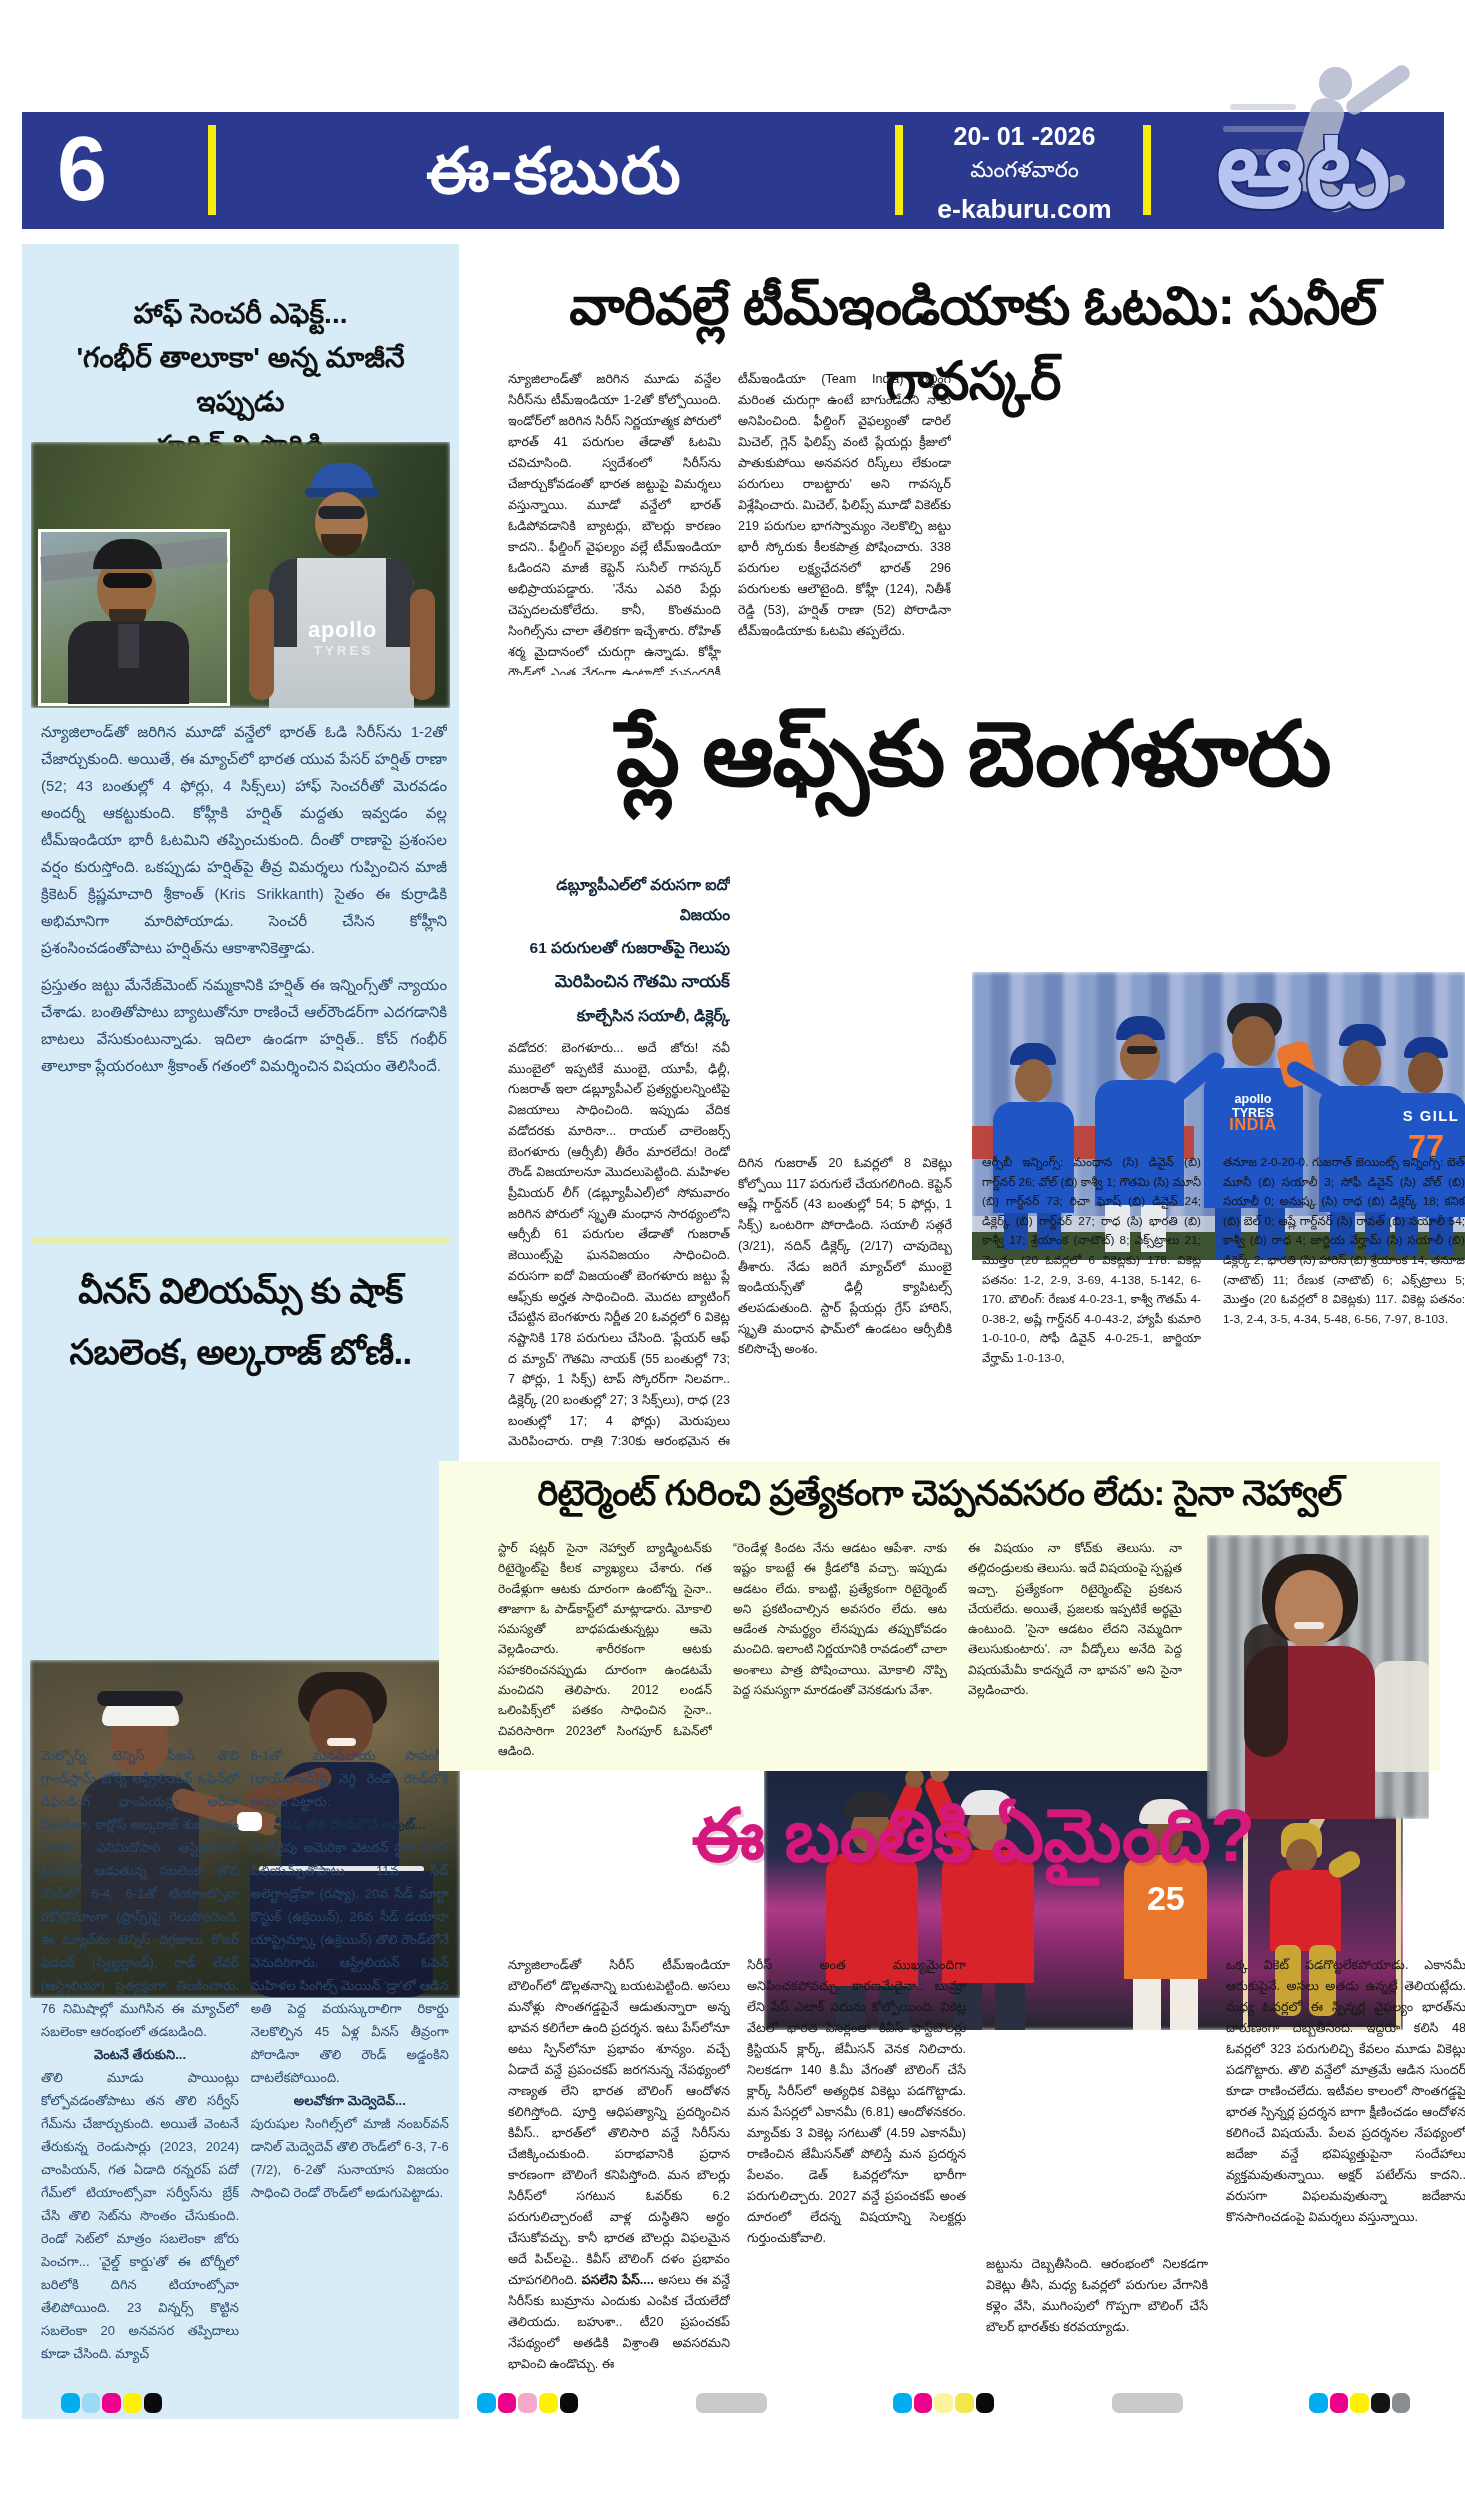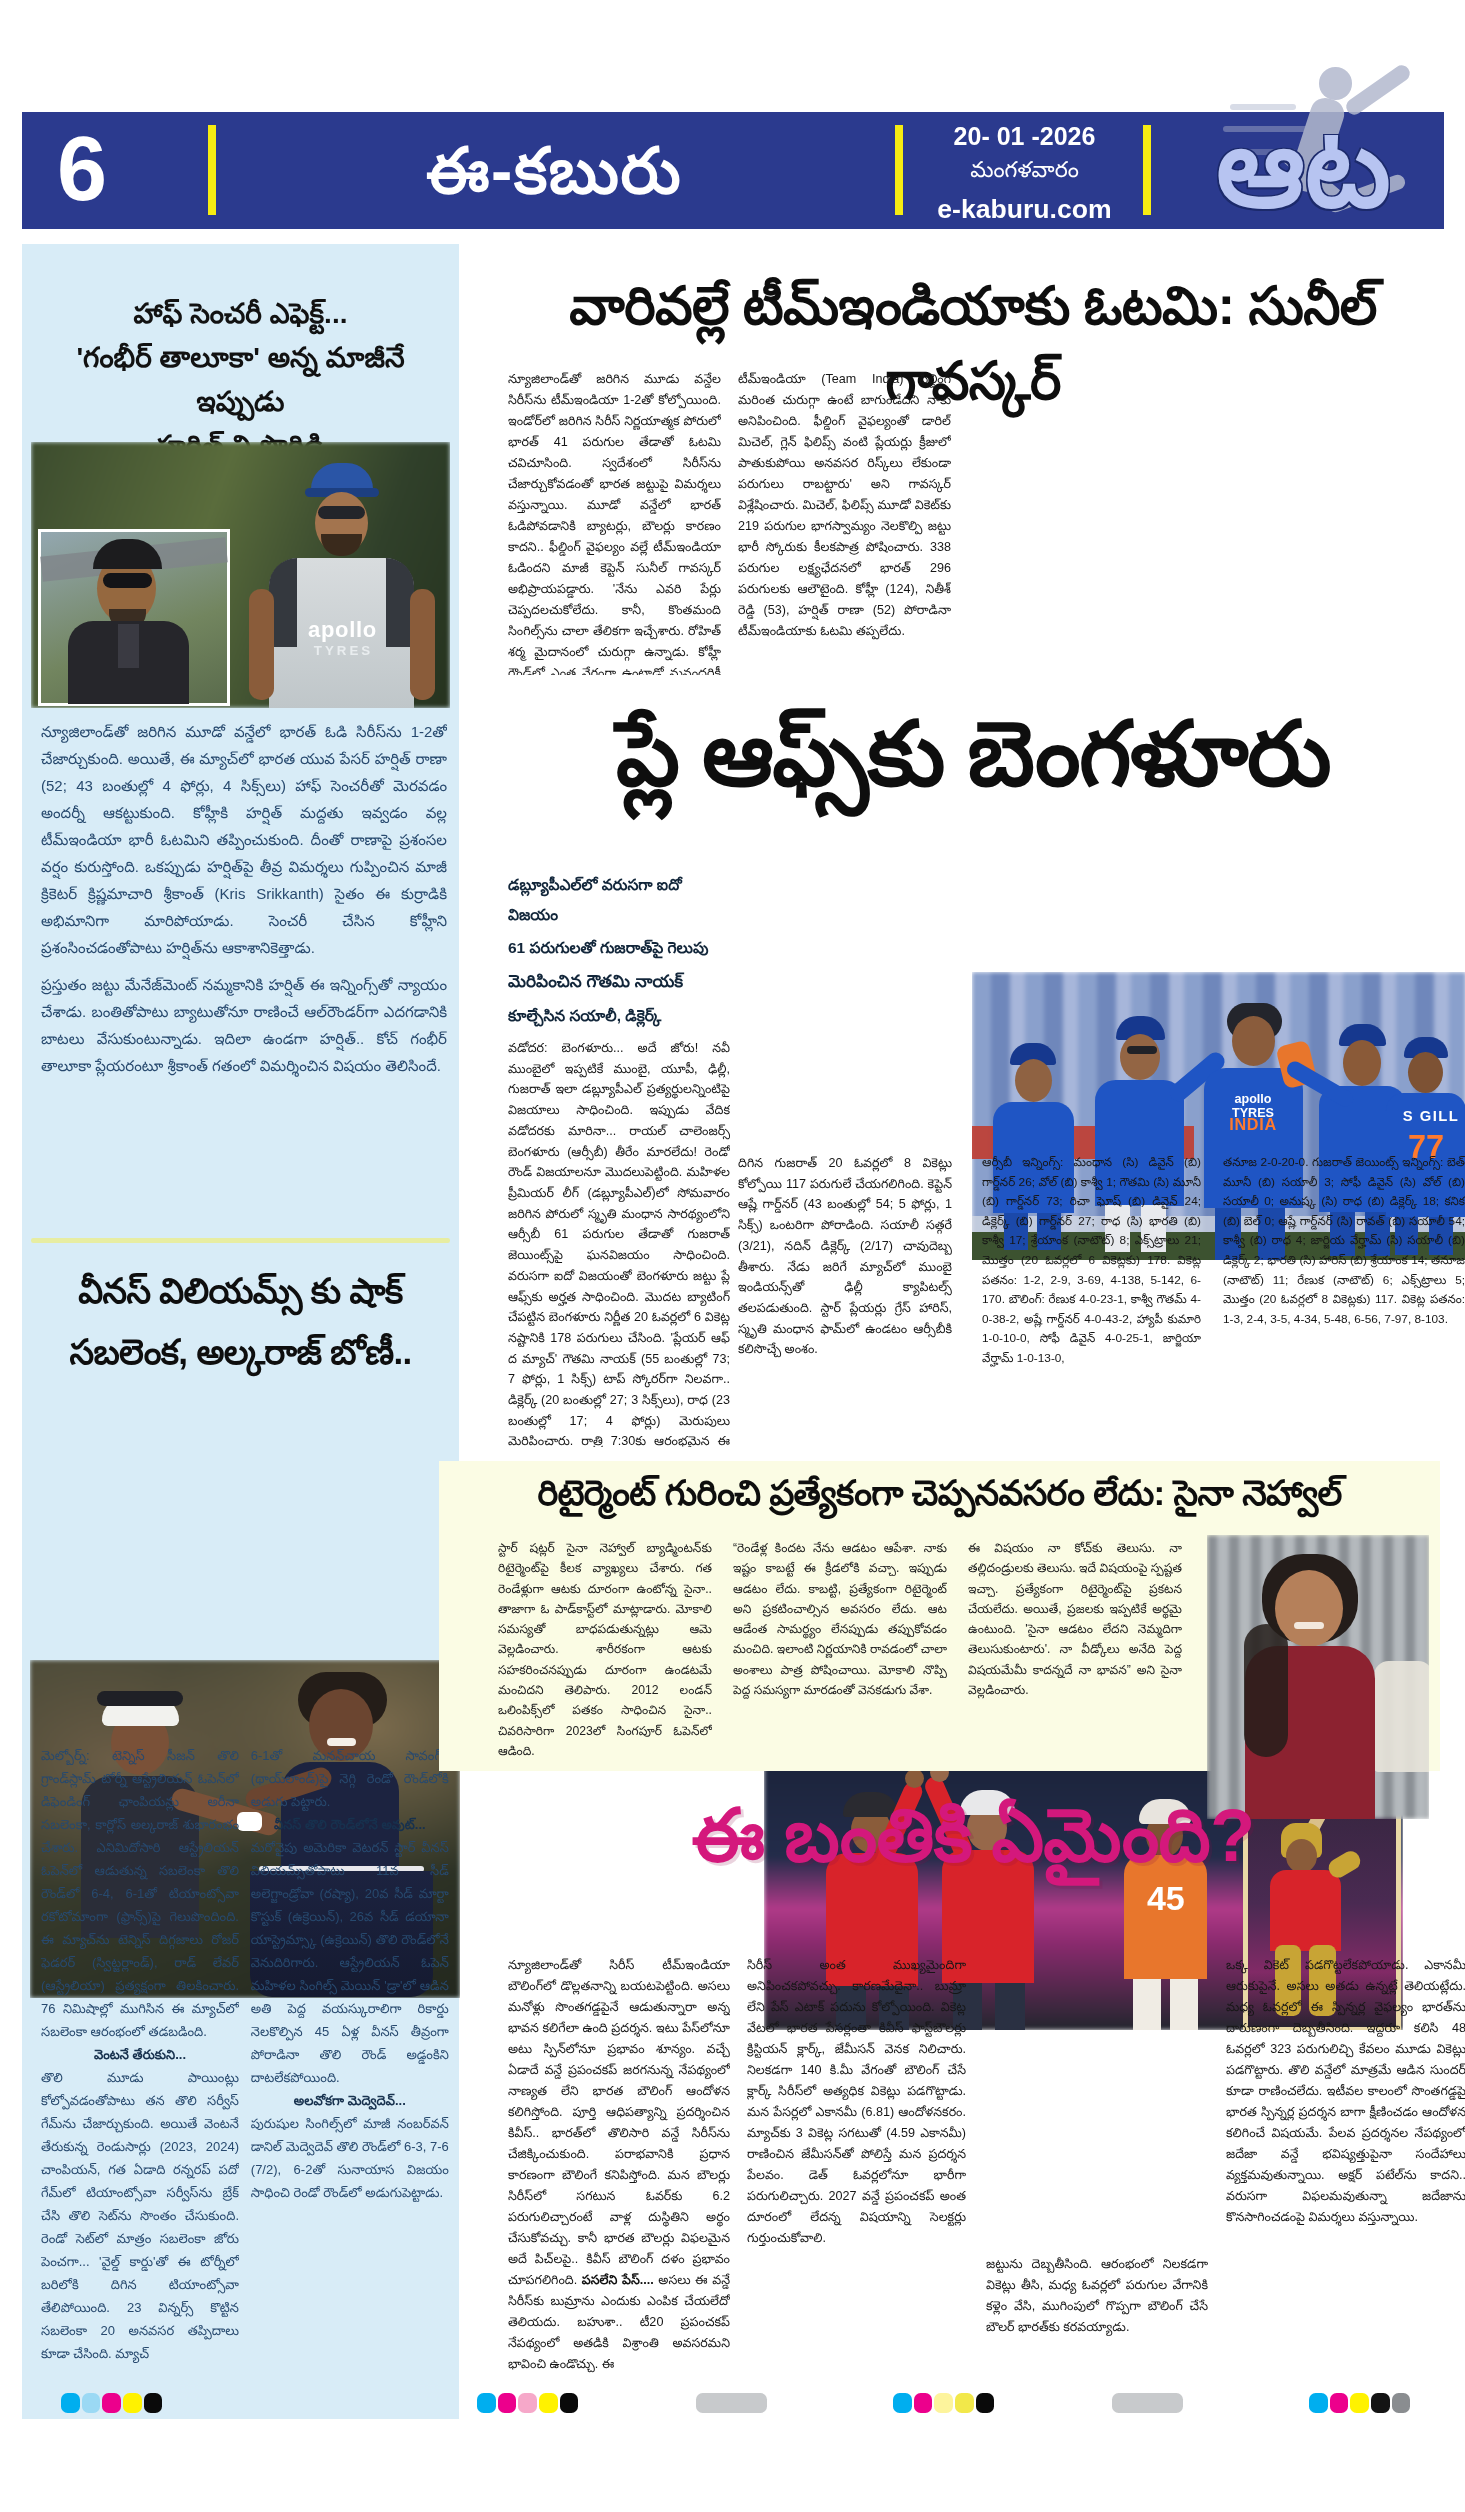--- a/index.html
+++ b/index.html
@@ -11,21 +11,21 @@
   #masthead{background:#2b3a8e;}
   .ybar{background:#f6ec12;width:8.1px;}
   .mast-big{color:#ffffff;font-weight:800;}
   .aata{color:#b7c4f1;font-weight:800;text-shadow:1.5px 1.5px 0 #1c2a6b, -1.5px 1.5px 0 #1c2a6b, 1.5px -1.5px 0 #1c2a6b, -1.5px -1.5px 0 #1c2a6b;}
   .sil{background:#b3b9ce;position:absolute;border-radius:14.8px;}
   
   #leftpanel{background:#d8ecf7;}
   .kicker{font-weight:800;color:#121212;text-align:center;}
   .blueish{color:#27496e;}
   .headline{font-weight:800;color:#0e0e0e;text-align:center;letter-spacing:-0.7px;}
-  .subhead{font-weight:800;color:#12263a;}
+  .subhead{font-weight:800;color:#12263a;text-align:right;}
   .inline-sub{font-weight:800;color:#17314e;}
   .divider{background:#e7eda2;border-radius:2.2px;}
   #sainabox{background:#fbfce4;}
   .pinkhead{color:#d4187c;font-weight:800;text-align:center;text-shadow:3px 3px 0 rgba(140,10,70,0.18);letter-spacing:-0.7px;}
   
   .photo{position:relative;overflow:hidden;}
   .blurlayer{position:absolute;inset:0;filter:blur(2.2px);}
   .fig{position:absolute;}
   .round{border-radius:50%;}
   .tinytxt{position:absolute;font-weight:700;text-align:center;}
@@ -235,21 +235,21 @@
       <div class="abs" style="left:13.3px;top:-4.4px;width:19px;height:87px;background:#d8232a;border-radius:10.3px;transform:rotate(-24deg);"></div>
       <div class="abs" style="left:4.4px;top:-14.8px;width:19px;height:19px;background:#97684a;border-radius:50%;"></div>
       <div class="abs" style="left:26.6px;top:205px;width:29.5px;height:74px;background:#2a3042;"></div>
       <div class="abs" style="left:69px;top:205px;width:29.5px;height:74px;background:#2a3042;"></div>
     </div>
 
     <div class="fig" style="left:347px;top:52px;width:111px;height:238px;">
       <div class="abs round" style="left:35px;top:20.7px;width:37px;height:43px;background:#7d5234;"></div>
       <div class="abs" style="left:28px;top:5.9px;width:52px;height:25px;background:#e8e4de;border-radius:22px 22px 4.4px 4.4px;"></div>
       <div class="abs" style="left:13.3px;top:62px;width:83px;height:124px;background:#e8762c;border-radius:19px 19px 0 0;"></div>
-      <div class="tinytxt" style="left:14.8px;top:86px;width:80px;color:#ffffff;font-size:34px;font-weight:800;">45</div>
+      <div class="tinytxt" style="left:14.8px;top:86px;width:80px;color:#ffffff;font-size:34px;font-weight:800;">25</div>
       <div class="abs" style="left:22px;top:186px;width:28px;height:81px;background:#f0ece4;"></div>
       <div class="abs" style="left:59px;top:186px;width:28px;height:81px;background:#f0ece4;"></div>
     </div>
 
     <div class="abs" style="left:479px;top:5.9px;width:148px;height:275px;border:5.2px solid #ead9a6;background:linear-gradient(180deg,#2e2438,#4a2a52 55%,#812a66 80%,#2a2330);">
       <div class="abs" style="left:71px;top:-3px;width:13.3px;height:111px;background:#d9c08a;border-radius:6.6px;transform:rotate(28deg);"></div>
       <div class="abs" style="left:32.5px;top:71px;width:41px;height:35px;background:#c8a435;border-radius:14.8px 14.8px 5.9px 5.9px;"></div>
       <div class="abs round" style="left:38px;top:87px;width:31px;height:34px;background:#8a5c3a;"></div>
       <div class="abs" style="left:22px;top:118px;width:71px;height:81px;background:#d8232a;border-radius:16.2px 16.2px 0 0;"></div>
       <div class="abs" style="left:26.6px;top:193px;width:26.6px;height:71px;background:#c8a435;border-radius:7.4px;"></div>

